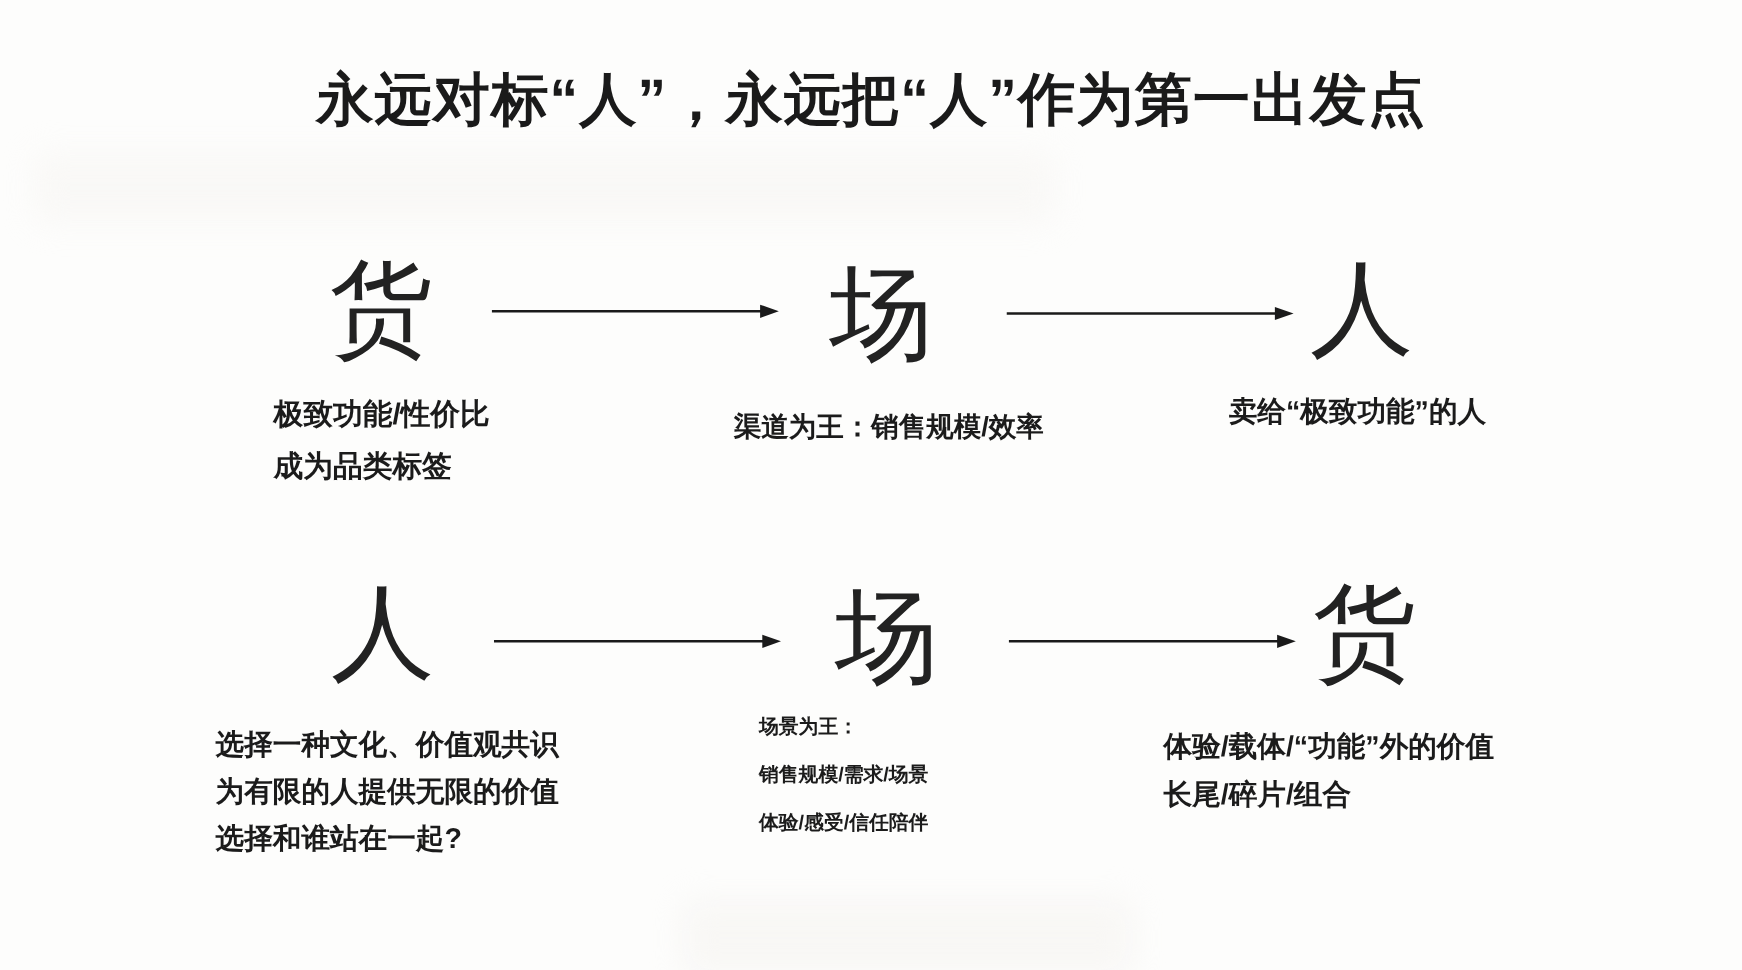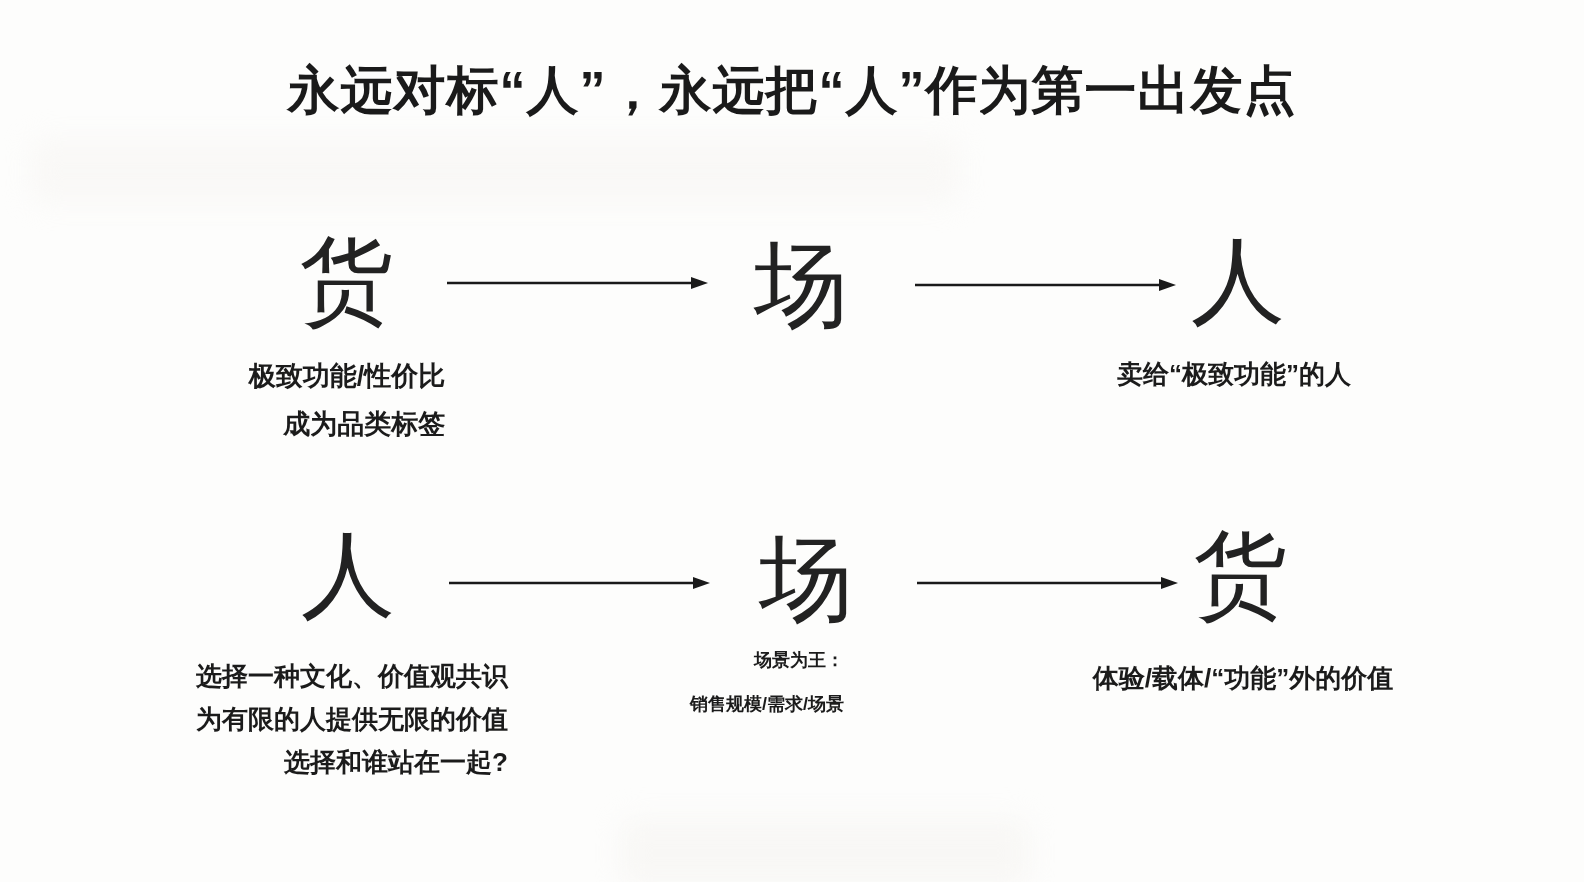--- a/index.html
+++ b/index.html
@@ -36,21 +36,21 @@
     transform: translateX(-50%);
     font-size: 94px;
     line-height: 94px;
     font-weight: 100;
     color: #222;
     white-space: nowrap;
   }
   .caption {
     position: absolute;
     transform: translateX(-50%);
-    text-align: right;
+    text-align: left;
     font-weight: 600;
     color: #1b1b1b;
     white-space: nowrap;
   }
   .arrow { position: absolute; }
   .arrow line    { stroke: #1a1a1a; stroke-width: 2.4; }
   .arrow polygon { fill: #1a1a1a; }
 
   
   .r1n1 { left: 346px;  top: 234px; }
@@ -58,21 +58,21 @@
   .r1n3 { left: 1238px; top: 234px; }
   .r2n1 { left: 348px;  top: 528px; }
   .r2n2 { left: 806px;  top: 532px; }
   .r2n3 { left: 1240px; top: 528px; }
 
   .r1c1 { left: 347px;  top: 352px; font-size: 27px; line-height: 48px; }
   .r1c2 { left: 808px;  top: 373px; font-size: 25px; line-height: 30px; }
   .r1c3 { left: 1234px; top: 359px; font-size: 26px; line-height: 30px; }
   .r2c1 { left: 352px;  top: 655px; font-size: 26px; line-height: 43px; }
   .r2c2 { left: 767px;  top: 638px; font-size: 18px; line-height: 44px; }
-  .r2c3 { left: 1243px; top: 656px; font-size: 26px; line-height: 44px; }
+  .r2c3 { left: 1208px; top: 656px; font-size: 26px; line-height: 44px; }
 
   .a1 { left: 447px; top: 272px; }
   .a2 { left: 915px; top: 274px; }
   .a3 { left: 449px; top: 572px; }
   .a4 { left: 917px; top: 572px; }
 </style>
 </head>
 <body>
 
 <div class="canvas">
@@ -91,20 +91,23 @@
   <svg class="arrow a2" width="262" height="22">
     <line x1="0" y1="11" x2="246" y2="11"></line>
     <polygon points="244,5 261,11 244,17"></polygon>
   </svg>
   <div class="bigchar r1n3">人</div>
 
   <div class="caption r1c1">
     <div>极致功能/性价比</div>
     <div>成为品类标签</div>
   </div>
+  <div class="caption r1c2">
+    <div>渠道为王：销售规模/效率</div>
+  </div>
   <div class="caption r1c3">
     <div>卖给“极致功能”的人</div>
   </div>
 
   <div class="bigchar r2n1">人</div>
   <svg class="arrow a3" width="262" height="22">
     <line x1="0" y1="11" x2="246" y2="11"></line>
     <polygon points="244,5 261,11 244,17"></polygon>
   </svg>
   <div class="bigchar r2n2">场</div>
@@ -115,18 +118,20 @@
   <div class="bigchar r2n3">货</div>
 
   <div class="caption r2c1">
     <div>选择一种文化、价值观共识</div>
     <div>为有限的人提供无限的价值</div>
     <div>选择和谁站在一起?</div>
   </div>
   <div class="caption r2c2">
     <div>场景为王：</div>
     <div>销售规模/需求/场景</div>
+    <div>体验/感受/信任陪伴</div>
   </div>
   <div class="caption r2c3">
     <div>体验/载体/“功能”外的价值</div>
+    <div>长尾/碎片/组合</div>
   </div>
 
 </div>
 
 </body></html>

